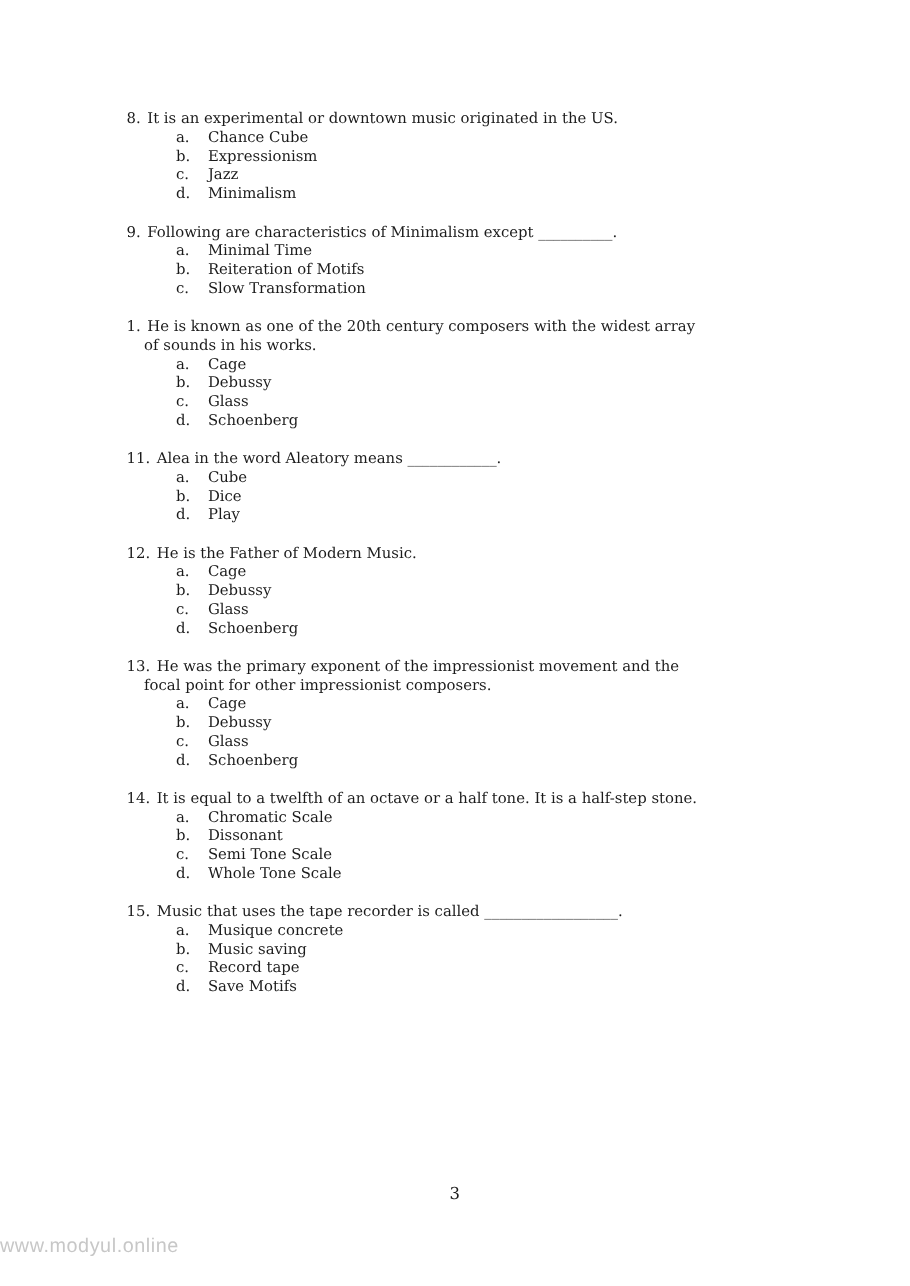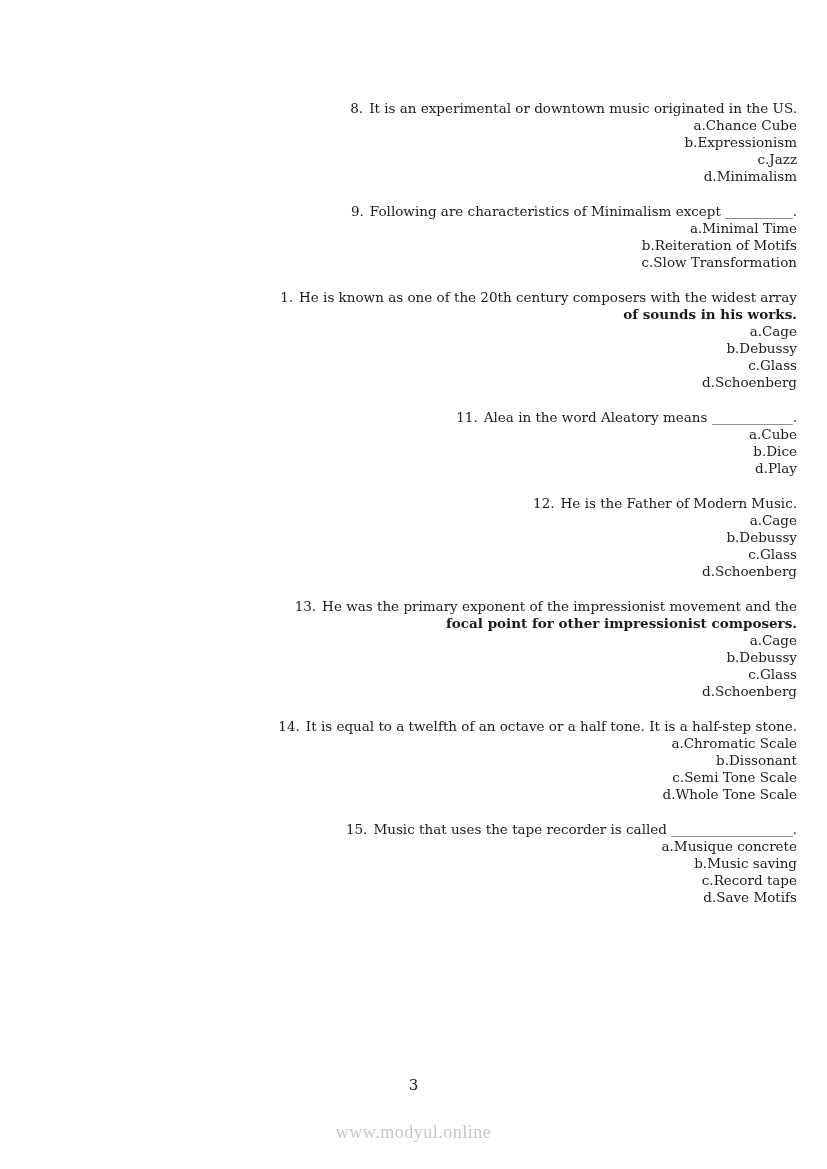--- a/index.html
+++ b/index.html
@@ -19,32 +19,30 @@
   .content {
     position: absolute;
     top: 100px;
     left: 115px;
     right: 30px;
   }
   .question {
     margin: 0 0 18px 0;
     font-size: 13.5px;
     line-height: 17px;
-    text-align: right;
   }
   .q-first-line {
     white-space: nowrap;
   }
   .q-num {
     margin-right: 6px;
   }
   .q-wrap-line {
     padding-left: 16px;
     white-space: nowrap;
-    font-weight: bold;
   }
   .option {
     padding-left: 45px;
     white-space: nowrap;
   }
   .opt-letter {
     display: inline-block;
     width: 29px;
   }
   .page-number {
@@ -54,22 +52,22 @@
     width: 100%;
     text-align: center;
     font-size: 15px;
     line-height: 18px;
   }
   .watermark {
     position: absolute;
     top: 1121px;
     left: 0;
     width: 100%;
-    text-align: center;
-    font-family: Liberation Serif, serif;
+    text-align: left;
+    font-family: Liberation Sans, sans-serif;
     font-size: 18px;
     line-height: 22px;
     color: var(--watermark-color, #c7c7c7);
     letter-spacing: 0.5px;
   }
 </style>
 </head>
 <body>
 
 <div class="page">

